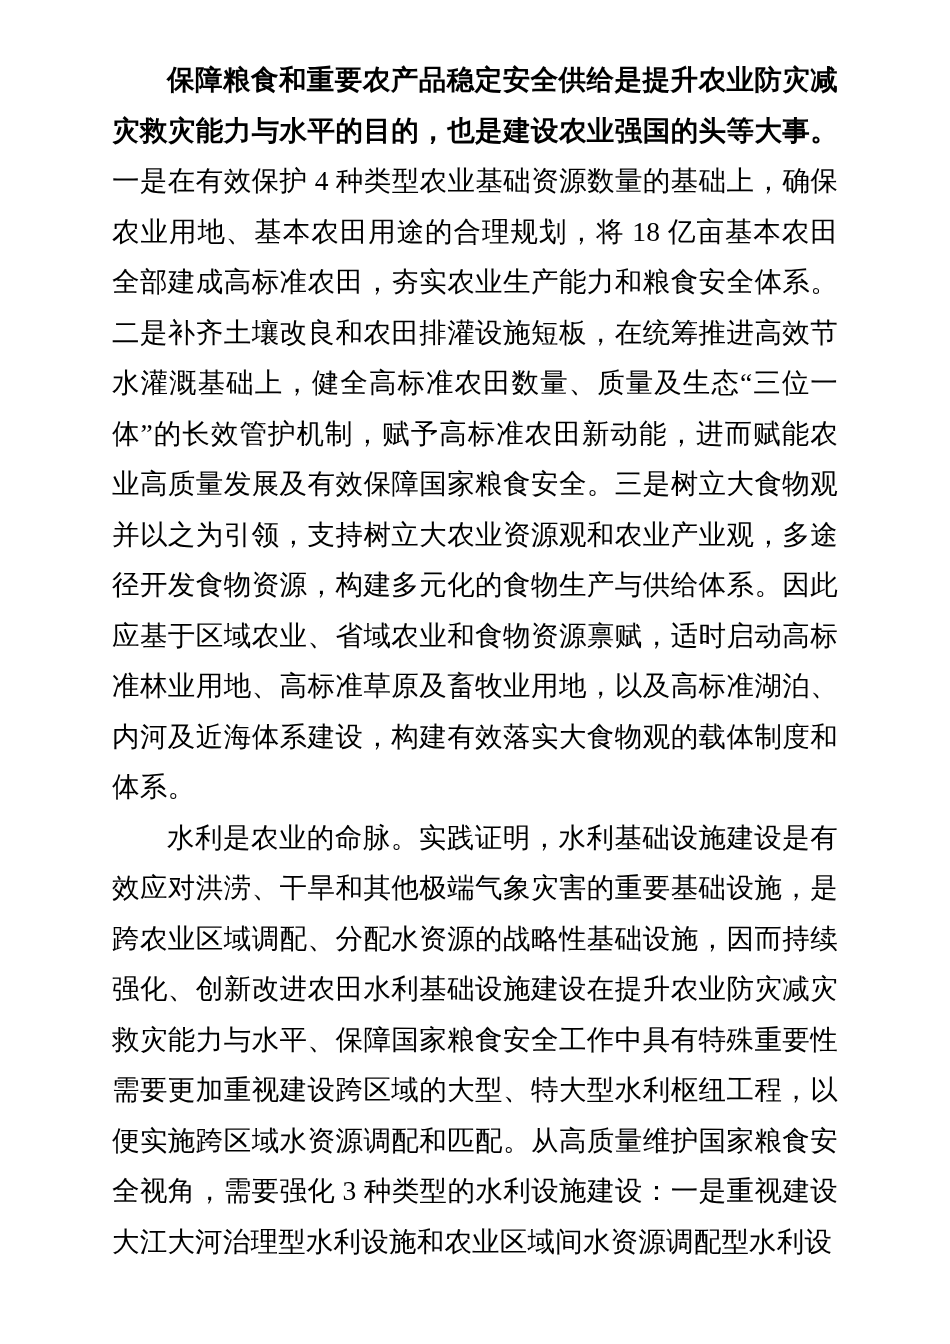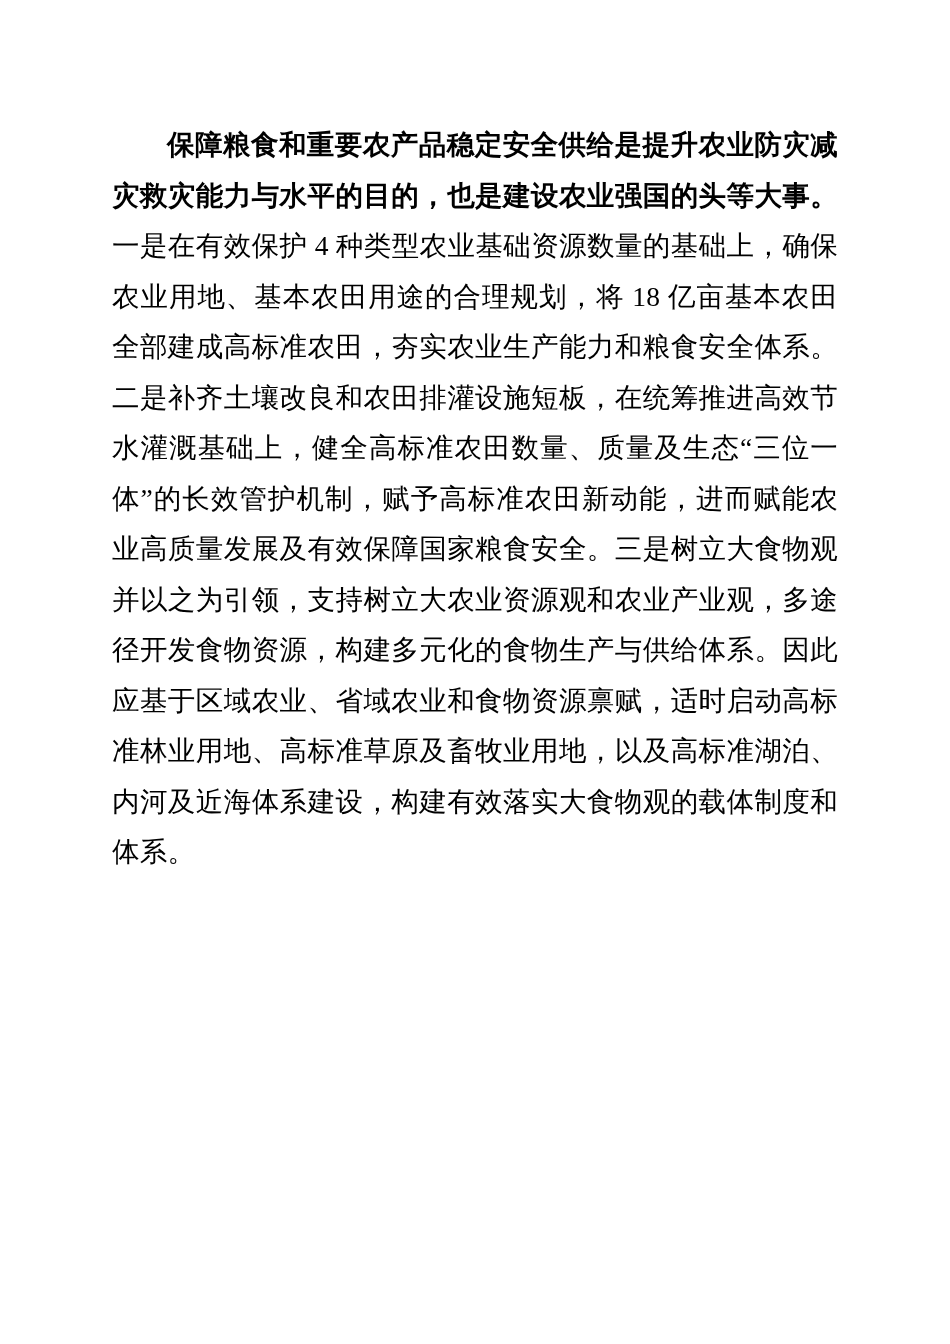--- a/index.html
+++ b/index.html
@@ -6,21 +6,21 @@
     margin: 0;
     padding: 0;
     background: #ffffff;
   }
   .page {
     position: relative;
     width: 950px;
     height: 1344px;
     background: #ffffff;
     box-sizing: border-box;
-    padding: 120px 112px 60px 112px;
+    padding: 55px 112px 60px 112px;
     font-family: "Liberation Serif", "DejaVu Serif", serif;
     color: #000000;
     overflow: hidden;
   }
   .doc-body {
     font-size: 27.5px;
     line-height: 50.5px;
     text-align: justify;
     text-justify: inter-ideograph;
     letter-spacing: 0.2px;
@@ -34,15 +34,16 @@
   }
 </style>
 </head>
 <body>
 
 <div class="page">
   <div class="doc-body">
 
     <p class="para"><span class="lead">保障粮食和重要农产品稳定安全供给是提升农业防灾减灾救灾能力与水平的目的，也是建设农业强国的头等大事。</span><span>一是在有效保护 4 种类型农业基础资源数量的基础上，确保农业用地、基本农田用途的合理规划，将 18 亿亩基本农田全部建成高标准农田，夯实农业生产能力和粮食安全体系。二是补齐土壤改良和农田排灌设施短板，在统筹推进高效节水灌溉基础上，健全高标准农田数量、质量及生态“三位一体”的长效管护机制，赋予高标准农田新动能，进而赋能农业高质量发展及有效保障国家粮食安全。三是树立大食物观并以之为引领，支持树立大农业资源观和农业产业观，多途径开发食物资源，构建多元化的食物生产与供给体系。因此应基于区域农业、省域农业和食物资源禀赋，适时启动高标准林业用地、高标准草原及畜牧业用地，以及高标准湖泊、内河及近海体系建设，构建有效落实大食物观的载体制度和体系。</span></p>
 
+    <p class="para"><span>水利是农业的命脉。实践证明，水利基础设施建设是有效应对洪涝、干旱和其他极端气象灾害的重要基础设施，是跨农业区域调配、分配水资源的战略性基础设施，因而持续强化、创新改进农田水利基础设施建设在提升农业防灾减灾救灾能力与水平、保障国家粮食安全工作中具有特殊重要性需要更加重视建设跨区域的大型、特大型水利枢纽工程，以便实施跨区域水资源调配和匹配。从高质量维护国家粮食安全视角，需要强化 3 种类型的水利设施建设：一是重视建设大江大河治理型水利设施和农业区域间水资源调配型水利设</span></p>
 
   </div>
 </div>
 
 </body></html>

